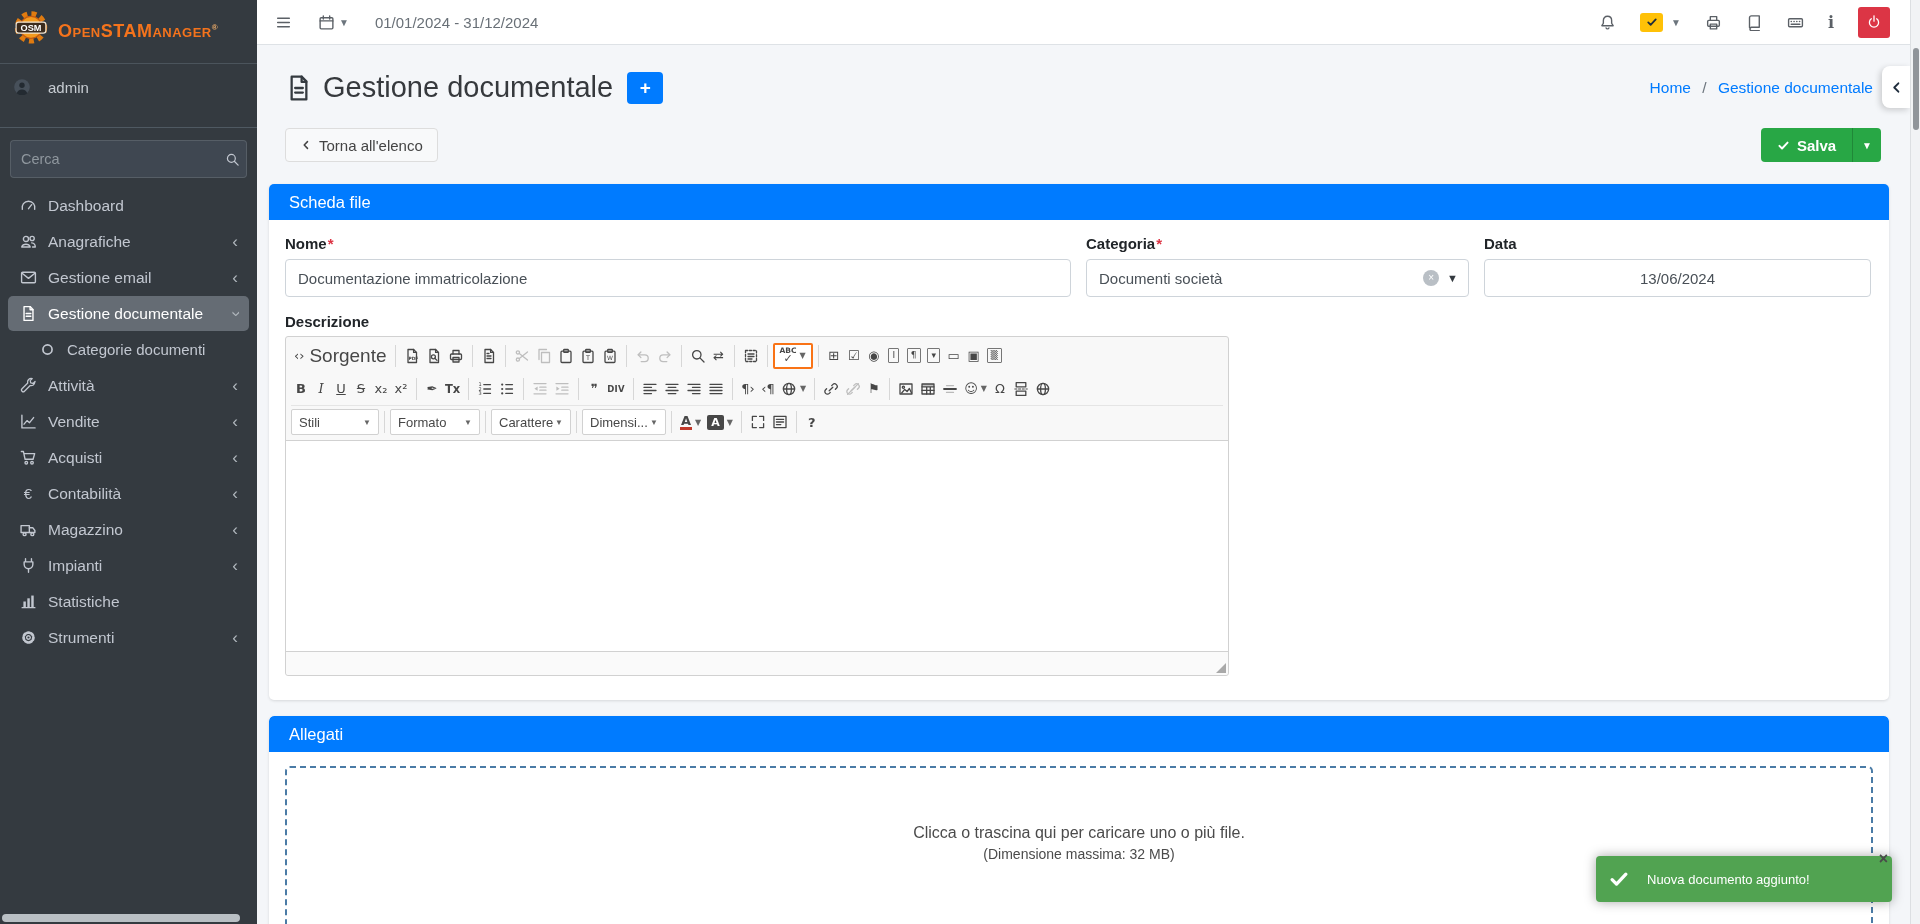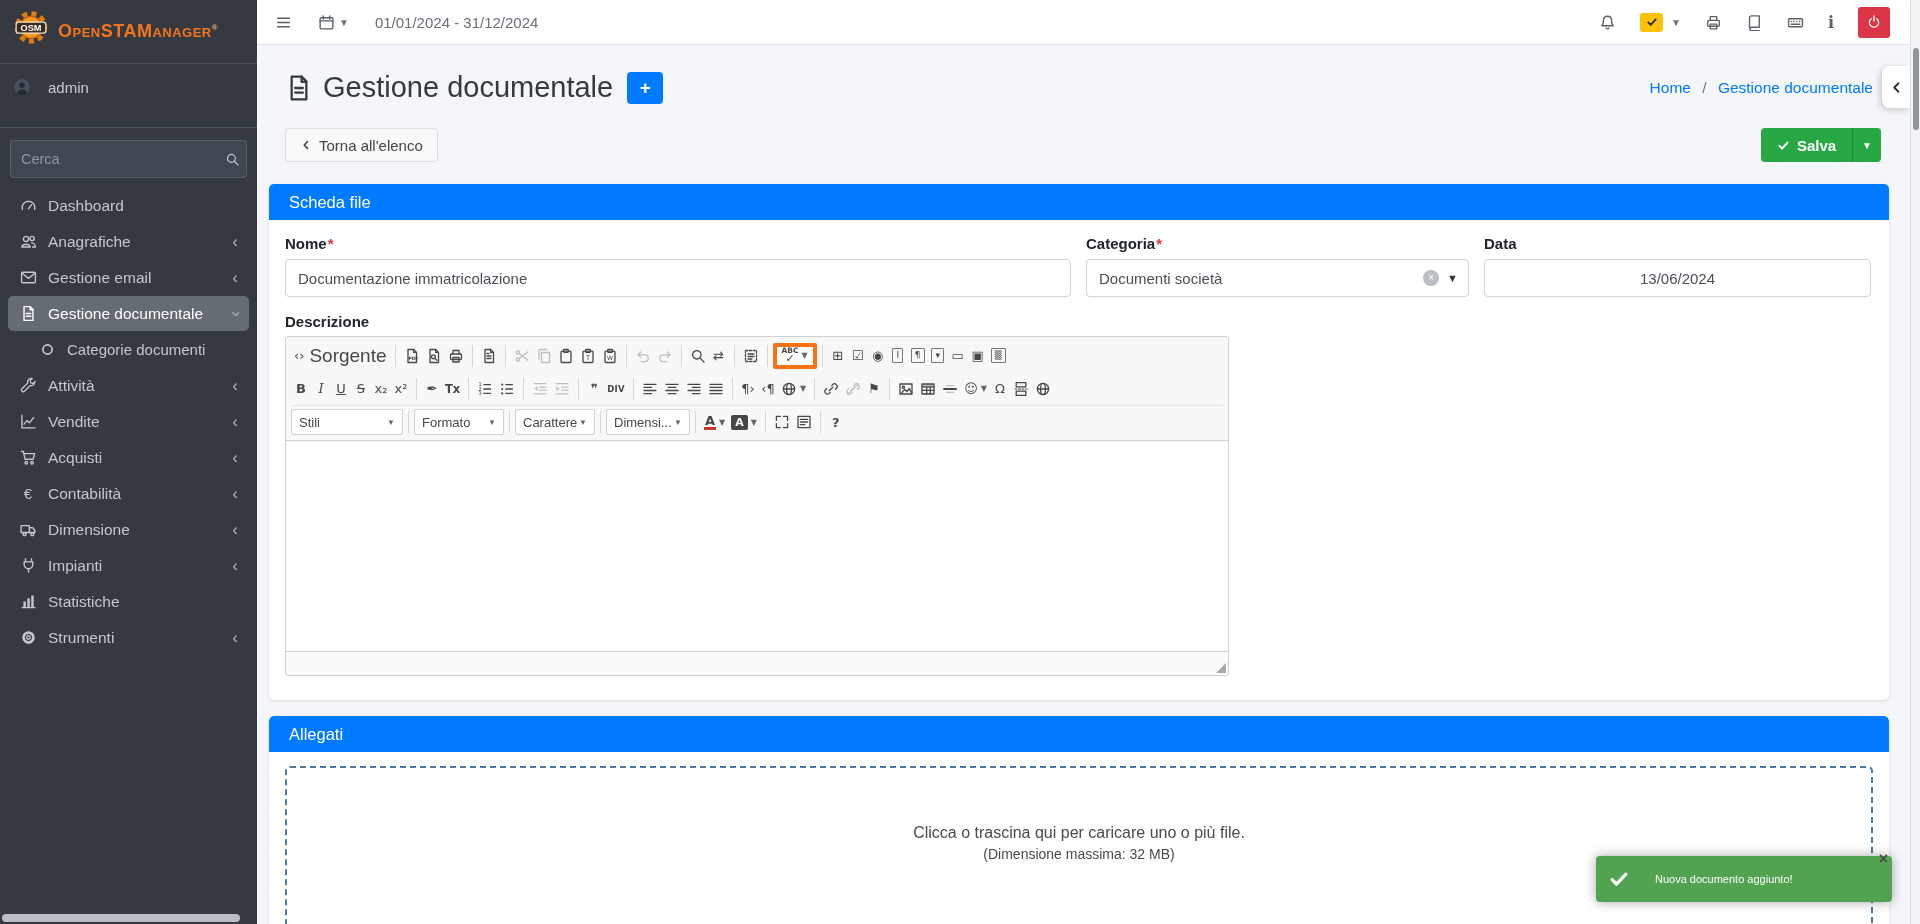--- a/index.html
+++ b/index.html
@@ -81,21 +81,21 @@
 
   .desc-label{font-size:15px;font-weight:bold;margin:16px 0 6px}
   
   .editor{width:944px;border:1px solid #d1d1d1;border-radius:3px;background:#f8f8f8}
   .tbwrap{padding:2px 5px;border-bottom:1px solid #d1d1d1}
   .tbrow{display:flex;align-items:center;height:33px}
   .tbsep{width:1px;height:22px;background:#d7d7d7;margin:0 5px;flex:none}
   .tbtn{display:inline-flex;align-items:center;justify-content:center;gap:3px;min-width:20px;height:26px;padding:0 3px;border-radius:2px;color:#474747;font-size:13px;cursor:pointer;font-family:"DejaVu Sans",sans-serif}
   .tbtn svg{width:16px;height:16px}
   .tbtn.dis{opacity:.32}
-  .tbtn.boxed{background:#fff;border:4px solid #f97316;padding:0 5px}
+  .tbtn.boxed{background:#fff;border:2px solid #f97316;padding:0 5px}
   .tbtn .lbl{font-size:19px;color:#474747;margin-left:2px;font-family:"Liberation Sans",sans-serif}
   .caret{font-size:8px;color:#666}
   .fb{font-weight:bold}.fi{font-style:italic;font-family:"DejaVu Serif",serif}.fu{text-decoration:underline}.fs{text-decoration:line-through}
   .tx{font-size:11.5px;font-weight:bold}
   .xs{font-size:8.5px;font-weight:bold;letter-spacing:.3px}
   .frame{border:1px solid #767676;font-size:9px;line-height:11px;padding:1px 3px;border-radius:1px}
   .acolor{font-weight:bold;font-size:13px;line-height:13px;border-bottom:3px solid #c0392b;padding:0 1px}
   .abg{background:#474747;color:#fff;font-weight:bold;font-size:11px;line-height:15px;padding:0 4px;border-radius:2px}
   .spell{display:flex;flex-direction:column;align-items:center;font-size:7.5px;font-weight:bold;line-height:7px}
   .spell:after{content:"✓";font-size:11px;line-height:10px}
@@ -108,21 +108,21 @@
   .card-alle{margin-top:16px;height:300px;overflow:hidden}
   .alle-body{padding:14px 16px}
   .dropzone{border:2px dashed #4a7ba6;border-radius:5px;height:260px;text-align:center;padding-top:56px;cursor:pointer}
   .dz1{font-size:16px;color:#4b4b4b}
   .dz2{font-size:14px;color:#4b4b4b;margin-top:4px}
 
   
   .toast{position:absolute;right:28px;bottom:22px;width:296px;height:46px;background:#51a351;border-radius:4px;box-shadow:0 0 12px rgba(0,0,0,.35);display:flex;align-items:center;padding:0 12px;z-index:20}
   .toast .tchk{width:22px;height:22px;color:#fff;flex:none}
   .toast .tchk svg{width:22px;height:22px}
-  .toast .tmsg{color:#fff;font-size:11px;margin-left:25px}
+  .toast .tmsg{color:#fff;font-size:13px;margin-left:17px}
   .toast-close{position:absolute;right:32px;bottom:58px;font-size:16px;font-weight:bold;color:#4a4a4a;cursor:pointer;z-index:21;line-height:14px}
 
   
   .widget-tab{position:absolute;top:66px;right:10px;width:28px;height:42px;background:#fff;border-radius:8px 0 0 8px;box-shadow:-2px 2px 6px rgba(0,0,0,.18);display:flex;align-items:center;justify-content:center;color:#1f2d3d;cursor:pointer;z-index:6}
   .widget-tab svg{width:15px;height:15px}
   .vscroll{position:absolute;right:0;top:0;width:10px;height:100%;background:#f1f3f5;border-left:1px solid #dcdfe2;z-index:15}
   .vthumb{position:absolute;left:2px;top:48px;width:6px;height:82px;border-radius:3px;background:#90959a}
 </style>
 </head>
 <body>
@@ -249,21 +249,21 @@
       </div>
       <div class="mi">
         <span class="mico">
           <svg class="ic" viewBox="0 0 16 16" fill="none" stroke="currentColor" stroke-width="1.3" stroke-linecap="round" stroke-linejoin="round" width="16" height="16">
             <rect x="1" y="4.3" width="7.8" height="6.5"></rect>
             <path d="M8.8 6.3h3.2l2 2.6v1.9H8.8"></path>
             <circle cx="4.3" cy="12.4" r="1.4"></circle>
             <circle cx="11.6" cy="12.4" r="1.4"></circle>
           </svg>
         </span>
-        <span class="mlabel">Dimensione</span>
+        <span class="mlabel">Magazzino</span>
         <span class="mch">‹</span>
       </div>
       <div class="mi">
         <span class="mico">
           <svg class="ic" viewBox="0 0 16 16" fill="none" stroke="currentColor" stroke-width="1.3" stroke-linecap="round" stroke-linejoin="round" width="16" height="16">
             <path d="M5.2 1.6v3M10.8 1.6v3M3.9 4.6h8.2v2.3a4.1 4.1 0 0 1-8.2 0z"></path>
             <path d="M8 11v3.4"></path>
           </svg>
         </span>
         <span class="mlabel">Impianti</span>
@@ -719,21 +719,21 @@
               </span>
               <span class="tbtn">
                 <svg class="ic" viewBox="0 0 16 16" fill="none" stroke="currentColor" stroke-width="1.3" stroke-linecap="round" stroke-linejoin="round" width="16" height="16">
                   <circle cx="8" cy="8" r="5.6"></circle>
                   <ellipse cx="8" cy="8" rx="2.4" ry="5.6"></ellipse>
                   <path d="M2.4 8h11.2"></path>
                 </svg>
               </span>
             </div>
           <div class="tbrow" style="border-top:1px solid #e5e5e5">
-              <span class="tbsel" style="width: 112px; gap: 24px;">
+              <span class="tbsel" style="width: 88px; gap: 24px;">
                 <span>Stili</span>
                 <span class="caret">▼</span>
               </span>
               <span class="tbsep"></span>
               <span class="tbsel" style="width: 90px;">
                 <span>Formato</span>
                 <span class="caret">▼</span>
               </span>
               <span class="tbsep"></span>
               <span class="tbsel" style="width: 80px;">

